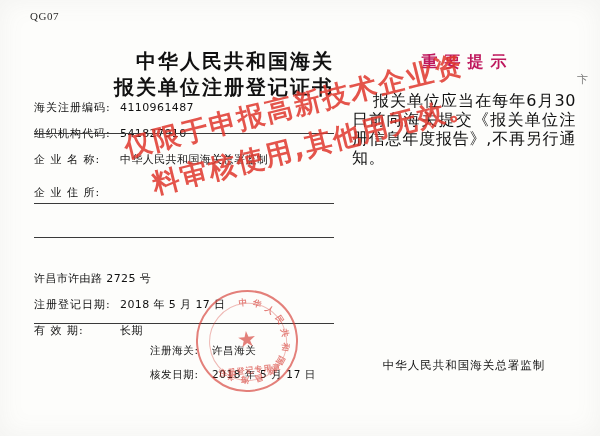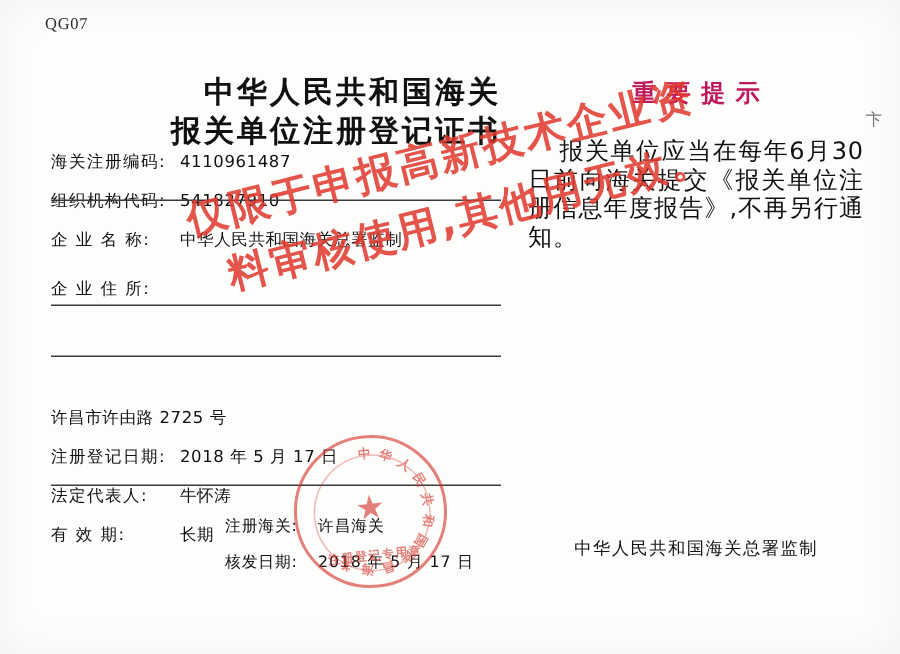--- a/index.html
+++ b/index.html
@@ -265,24 +265,20 @@
         <div class="field-label">企 业 住 所:</div>
         <div class="field-value">许昌市许由路 2725 号</div>
       </div>
 
 
       <div class="field-row">
         <div class="field-label">注册登记日期:</div>
         <div class="field-value">2018 年 5 月 17 日</div>
       </div>
 
-      <div class="field-row">
-        <div class="field-label">法定代表人:</div>
-        <div class="field-value">牛怀涛</div>
-      </div>
 
       <div class="field-row">
         <div class="field-label">有 效 期:</div>
         <div class="field-value">长期</div>
       </div>
 
     </div>
   </div>
 
   <div class="underline" style="top:133px;"></div>

